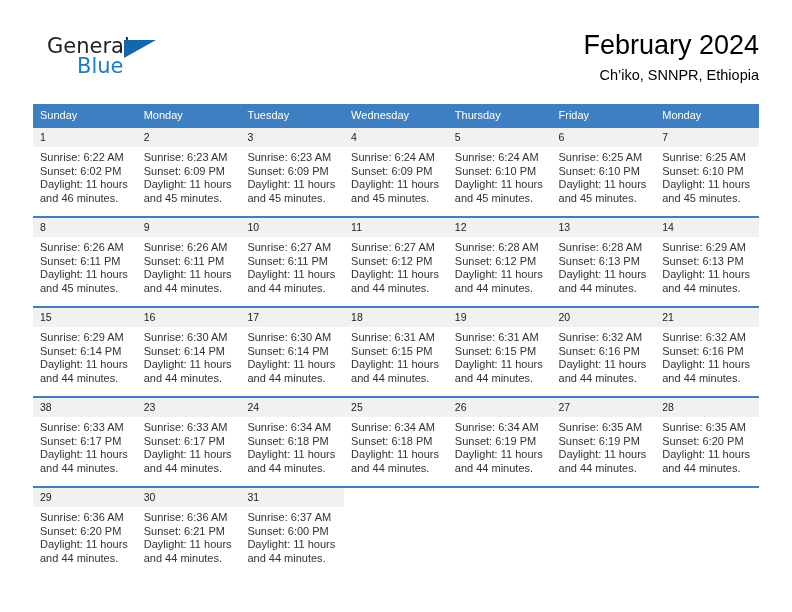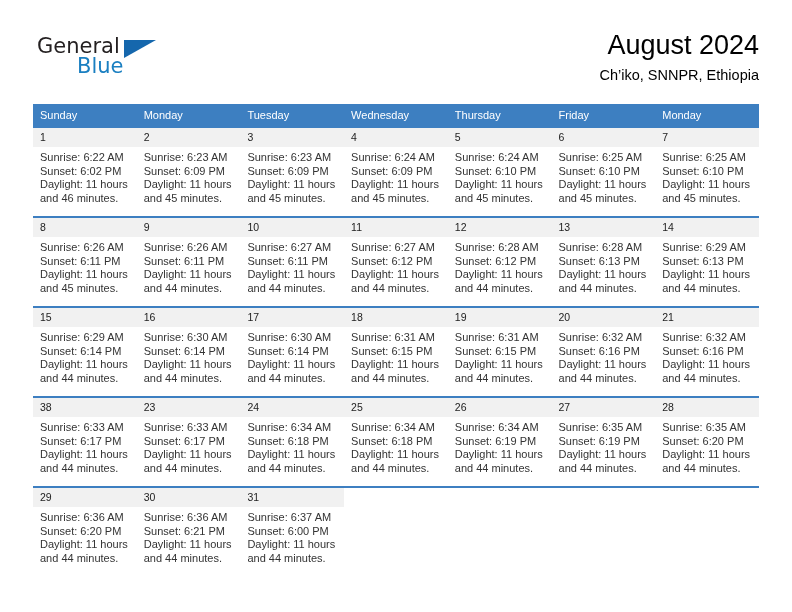--- a/index.html
+++ b/index.html
@@ -32,21 +32,21 @@
   }
   .brand {
     position: absolute;
     left: 0;
     top: 6px;
     width: 150px;
     height: 52px;
   }
   .brand-general {
     position: absolute;
-    left: 4px;
+    left: 14px;
     top: 0px;
     font-size: 21px;
     letter-spacing: 0px;
     color: #231f20;
     font-family: "DejaVu Sans", sans-serif;
     font-weight: 400;
   }
   .brand-blue {
     position: absolute;
     left: 29px;
@@ -144,21 +144,21 @@
 
   <div class="header">
 
     <div class="brand">
       <span class="brand-general">General</span>
       <span class="brand-triangle"></span>
       <span class="brand-blue">Blue</span>
     </div>
 
     <div class="title-block">
-      <div class="cal-title">August 2024</div>
+      <div class="cal-title">February 2024</div>
       <div class="cal-subtitle">Ch’iko, SNNPR, Ethiopia</div>
     </div>
 
   </div>
 
   <table class="calendar">
     <thead>
       <tr>
         <th>Sunday</th>
         <th>Monday</th>

